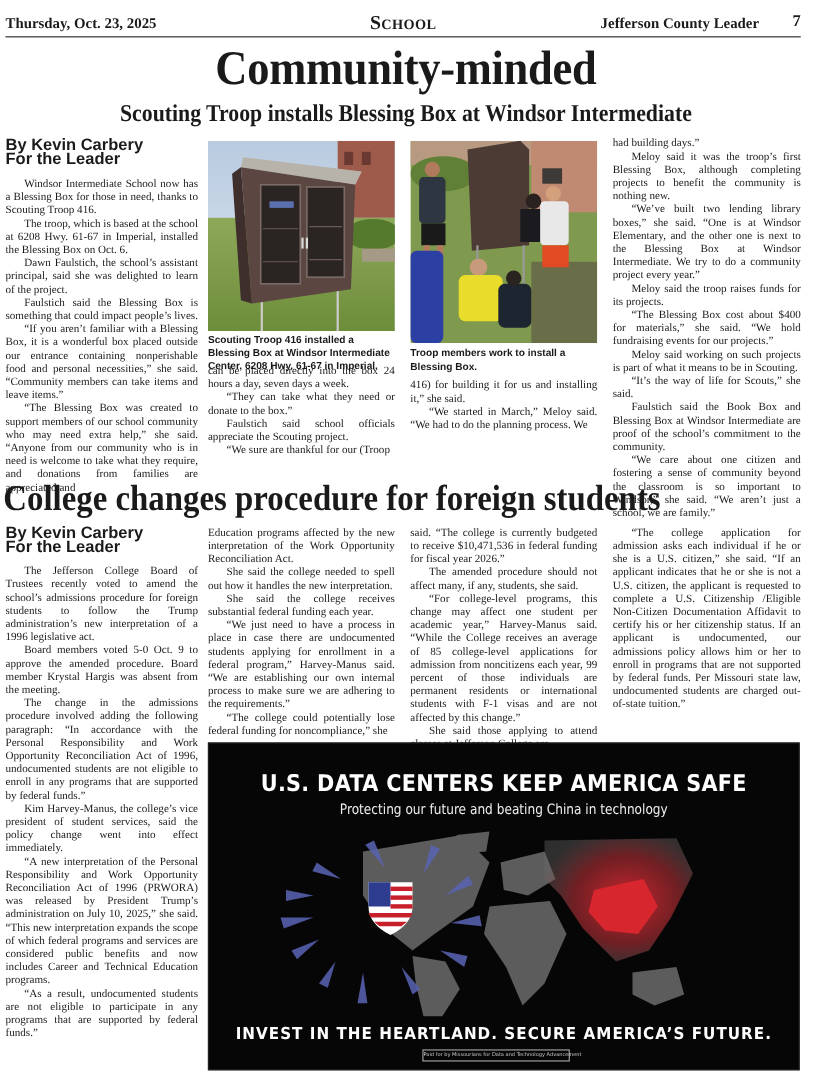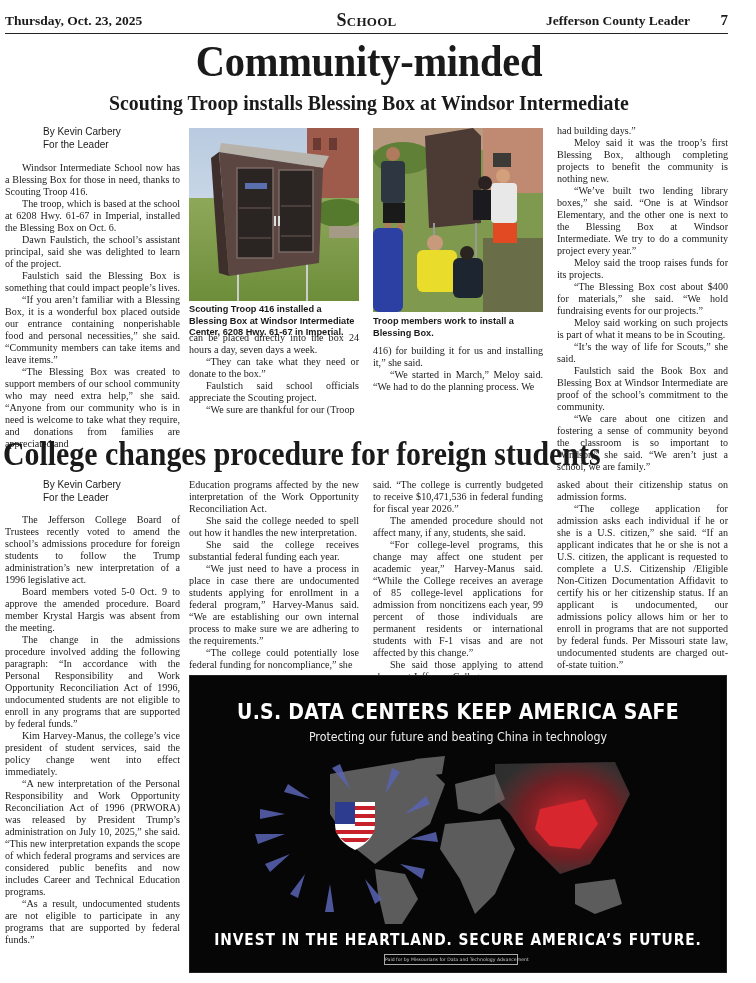--- a/index.html
+++ b/index.html
@@ -9,21 +9,21 @@
     
     .folio { position: absolute; left: 5px; top: 8px; width: 723px; height: 26px; border-bottom: 1.5px solid #222; }
     .folio-date { position: absolute; left: 0; top: 5px; font-weight: bold; font-size: 13.5px; }
     .folio-section { position: absolute; left: 0; width: 723px; text-align: center; top: 2px; font-weight: bold; font-size: 18px; font-variant: small-caps; letter-spacing: 0.3px; pointer-events: none; }
     .folio-pub { position: absolute; right: 38px; top: 5px; font-weight: bold; font-size: 13.5px; }
     .folio-page { position: absolute; right: 0; top: 4px; font-weight: bold; font-size: 15px; }
 
     .headline-1 { position: absolute; left: 0; width: 738px; top: 37px; text-align: center; font-size: 44px; font-weight: bold; letter-spacing: -0.3px; line-height: 50px; transform: scaleX(0.92); transform-origin: center; }
     .deck-1 { position: absolute; left: 0; width: 738px; top: 90px; text-align: center; font-size: 22px; line-height: 26px; transform: scaleX(0.9); transform-origin: center; }
 
-    .byline { position: absolute; font-family: "Liberation Sans", sans-serif; font-weight: normal; font-size: 10px; line-height: 12.5px; margin-left: 38px; }
+    .byline { position: absolute; font-family: "Liberation Sans", sans-serif; font-weight: bold; font-size: 15px; line-height: 12.5px; }
 
     .col { position: absolute; font-size: 10.1px; line-height: 12px; text-align: justify; hyphens: manual; }
     .col p { text-indent: 17px; }
     .col p.noindent { text-indent: 0; }
 
     .photo { position: absolute; overflow: hidden; }
     .caption { position: absolute; font-family: "Liberation Sans", sans-serif; font-weight: bold; font-size: 9.2px; line-height: 11.5px; }
 
     .headline-2 { position: absolute; left: 3px; top: 434px; font-size: 33px; font-weight: bold; line-height: 40px; white-space: nowrap; transform: scaleX(0.905); transform-origin: left center; }
 
@@ -187,21 +187,20 @@
 </div>
 
 <div class="col" style="left:373px; top:479px; width:170px;">
   <p class="noindent">said. “The college is currently budgeted to receive $10,471,536 in federal funding for fiscal year 2026.”</p>
   <p>The amended procedure should not affect many, if any, students, she said.</p>
   <p>“For college-level programs, this change may affect one student per academic year,” Harvey-Manus said. “While the College receives an average of 85 college-level applications for admission from noncitizens each year, 99 percent of those individuals are permanent residents or international students with F-1 visas and are not affected by this change.”</p>
   <p>She said those applying to attend classes at Jefferson College are</p>
 </div>
 
 <div class="col" style="left:557px; top:479px; width:171px;">
-  <p class="noindent">asked about their citizenship status on admission forms.</p>
   <p>“The college application for admission asks each individual if he or she is a U.S. citizen,” she said. “If an applicant indicates that he or she is not a U.S. citizen, the applicant is requested to complete a U.S. Citizenship /Eligible Non-Citizen Documentation Affidavit to certify his or her citizenship status. If an applicant is undocumented, our admissions policy allows him or her to enroll in programs that are not supported by federal funds. Per Missouri state law, undocumented students are charged out-of-state tuition.”</p>
 </div>
 
 <div class="ad">
   <div class="ad-title">U.S. DATA CENTERS KEEP AMERICA SAFE</div>
   <div class="ad-sub">Protecting our future and beating China in technology</div>
   <svg class="ad-map" viewBox="0 0 538 170">
     <defs>
       <radialGradient id="redglow" cx="0.55" cy="0.5" r="0.6">
         <stop offset="0" stop-color="#d8262f" stop-opacity="0.95"></stop>

